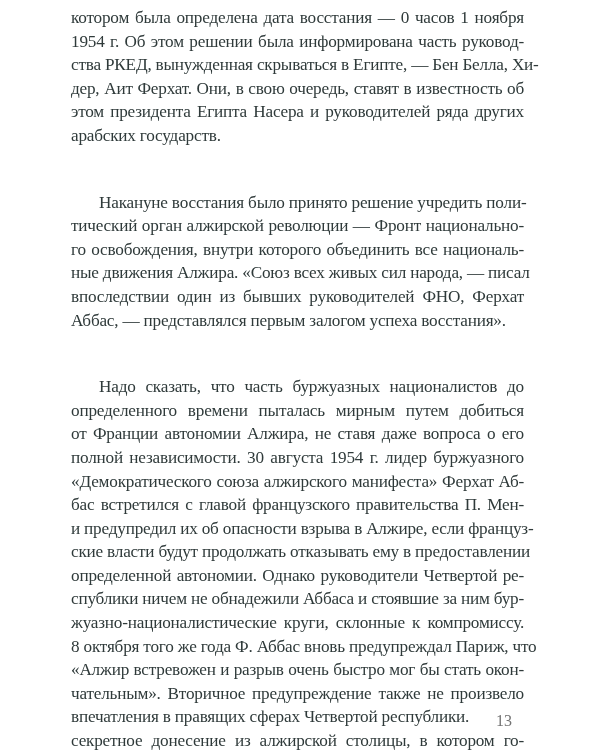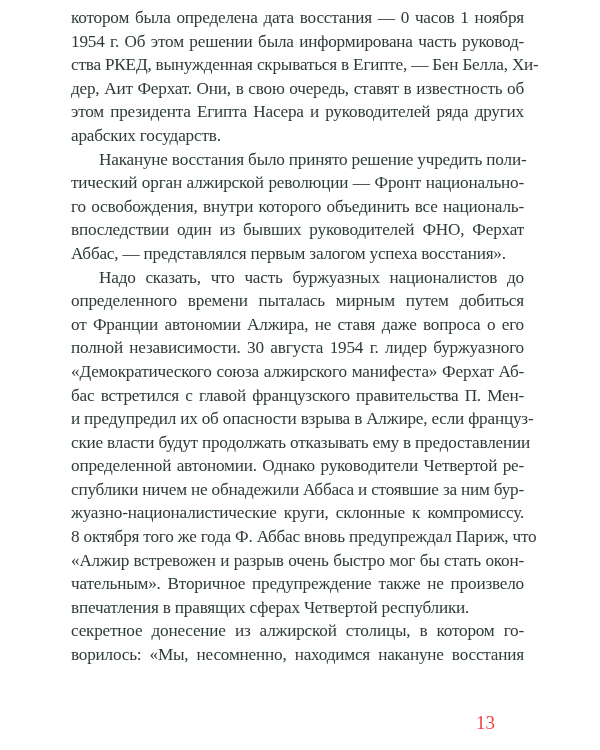--- a/index.html
+++ b/index.html
@@ -35,47 +35,49 @@
     text-align: justify;
     text-align-last: justify;
     white-space: nowrap;
     height: 23.6px;
   }
   .line.last {
     text-align-last: left;
   }
   .indent {
     padding-left: 28px;
+    margin-top: 43px;
   }
   .page-number {
     position: absolute;
-    left: 476px;
+    left: 496px;
     top: 712px;
-    font-size: 19px;
-    color: #ef4444;
+    font-size: 16px;
+    color: #737373;
   }
 </style>
 </head>
 <body>
 
 <div class="page">
 
   <p class="para">
     <span class="line">котором была определена дата восстания — 0 часов 1 ноября</span>
     <span class="line">1954 г. Об этом решении была информирована часть руковод-</span>
     <span class="line">ства РКЕД, вынужденная скрываться в Египте, — Бен Белла, Хи-</span>
     <span class="line">дер, Аит Ферхат. Они, в свою очередь, ставят в известность об</span>
     <span class="line">этом президента Египта Насера и руководителей ряда других</span>
     <span class="line last">арабских государств.</span>
   </p>
 
   <p class="para">
     <span class="line indent">Накануне восстания было принято решение учредить поли-</span>
     <span class="line">тический орган алжирской революции — Фронт национально-</span>
     <span class="line">го освобождения, внутри которого объединить все националь-</span>
+    <span class="line">ные движения Алжира. «Союз всех живых сил народа, — писал</span>
     <span class="line">впоследствии один из бывших руководителей ФНО, Ферхат</span>
     <span class="line last">Аббас, — представлялся первым залогом успеха восстания».</span>
   </p>
 
   <p class="para">
     <span class="line indent">Надо сказать, что часть буржуазных националистов до</span>
     <span class="line">определенного времени пыталась мирным путем добиться</span>
     <span class="line">от Франции автономии Алжира, не ставя даже вопроса о его</span>
     <span class="line">полной независимости. 30 августа 1954 г. лидер буржуазного</span>
     <span class="line">«Демократического союза алжирского манифеста» Ферхат Аб-</span>

